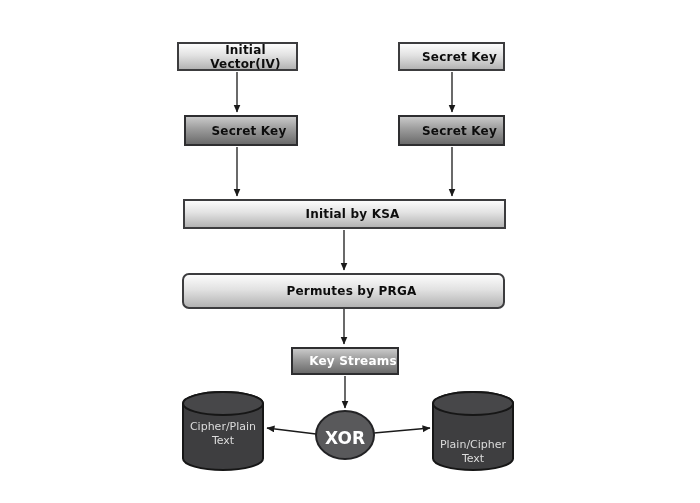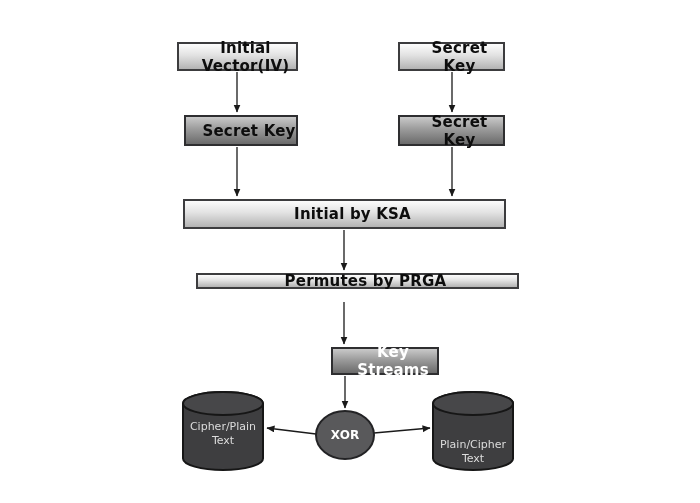--- a/index.html
+++ b/index.html
@@ -16,48 +16,48 @@
     left: 0; top: 0;
     width: 700px; height: 503px;
   }
   .box {
     position: absolute;
     box-sizing: border-box;
     display: flex;
     align-items: center;
     justify-content: center;
     font-weight: bold;
-    font-size: 15px;
+    font-size: 12px;
     letter-spacing: 0.2px;
     color: #0d0d0d;
     text-align: center;
     padding-left: 16px;
   }
   .box-light {
     background: linear-gradient(180deg, #fcfcfc 0%, #e2e2e2 45%, #b3b3b3 100%);
     border: 2px solid #3c3c3e;
   }
   .box-dark {
     background: linear-gradient(180deg, #c9c9c9 0%, #9b9b9b 45%, #6b6b6b 100%);
     border: 2px solid #2e2e30;
   }
-  .box-keystreams { color: #ffffff; margin-left: 40px; }
+  .box-keystreams { color: #ffffff; }
   .node-iv        { left: 177px; top: 42px;  width: 121px; height: 29px; }
   .node-sk-top    { left: 398px; top: 42px;  width: 107px; height: 29px; }
   .node-sk-left   { left: 184px; top: 115px; width: 114px; height: 31px; }
   .node-sk-right  { left: 398px; top: 115px; width: 107px; height: 31px; }
   .node-ksa       { left: 183px; top: 199px; width: 323px; height: 30px; }
-  .node-prga      { left: 196px; top: 273px; width: 323px; height: 16px; }
+  .node-prga      { left: 182px; top: 273px; width: 323px; height: 36px; border-radius: 7px; }
   .node-keystream { left: 291px; top: 347px; width: 108px; height: 28px; }
   .xor-label {
     position: absolute;
     left: 316px; top: 428px; width: 58px;
     text-align: center;
     font-weight: bold;
-    font-size: 12px;
+    font-size: 17px;
     color: #ffffff;
   }
   .cyl-label {
     position: absolute;
     width: 80px;
     top: 420px;
     text-align: center;
     font-size: 11px;
     line-height: 13.5px;
     color: #dcdcdc;

